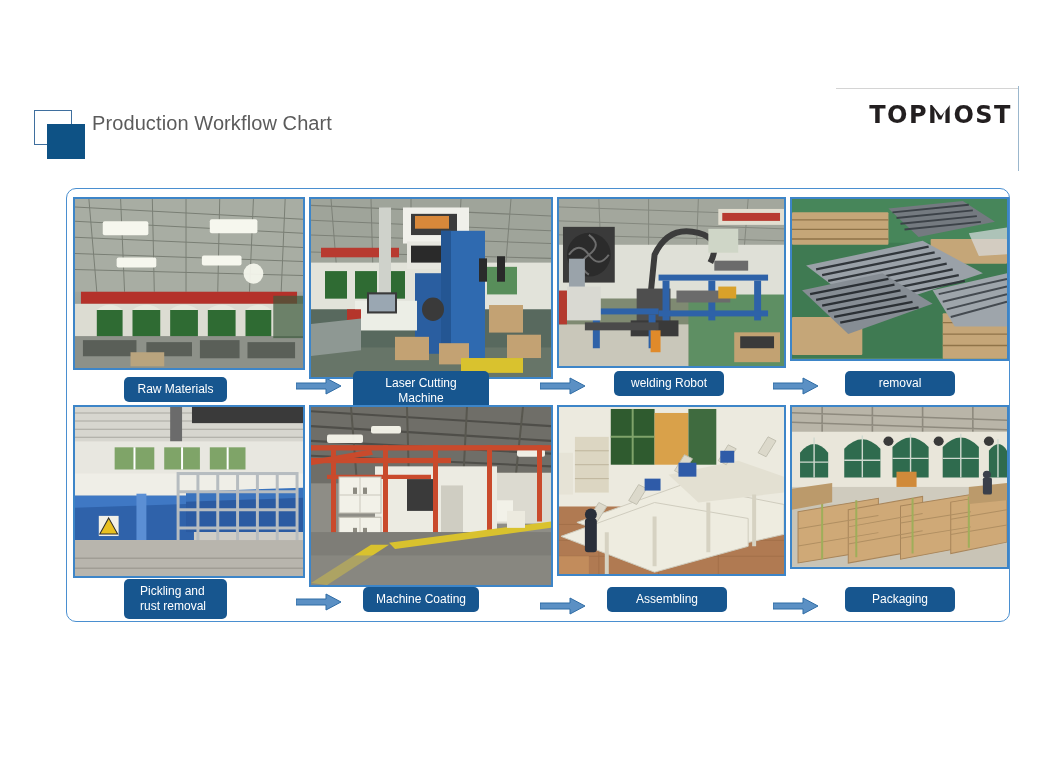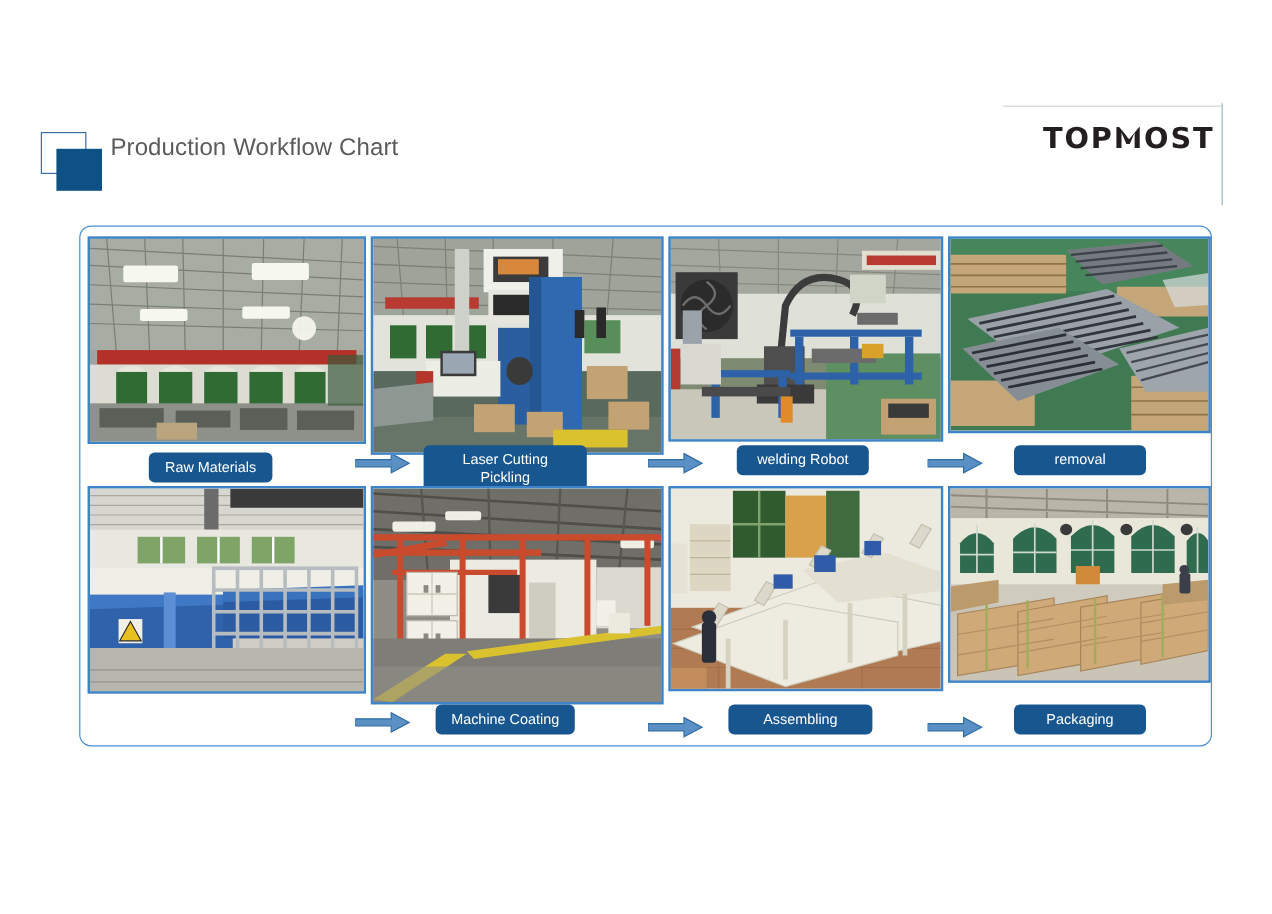--- a/index.html
+++ b/index.html
@@ -188,21 +188,21 @@
                 <rect x="196" y="128" width="34" height="22"></rect>
             </g>
             <rect x="150" y="150" width="62" height="14" fill="#d9c22e"></rect>
             <g fill="#2a2a2a">
                 <rect x="168" y="56" width="8" height="22"></rect>
                 <rect x="186" y="54" width="8" height="24"></rect>
               </g>
           </svg>
         </div>
       </div>
-      <div class="label" style="left:44px;top:174px;width:136px;">Laser Cutting Pickling</div>
+      <div class="label" style="left:44px;top:174px;width:136px;">Laser Cutting Machine</div>
     </div>
 
     <div class="arrow" style="left:473px;top:186px;">
       <svg viewBox="0 0 46 18">
           <polygon points="0,6 30,6 30,1 45,9 30,17 30,12 0,12" fill="#5b90c4" stroke="#2f6ca5" stroke-width="1"></polygon>
         </svg>
     </div>
 
     <div class="cell c3">
       <div class="photo">
@@ -360,20 +360,22 @@
             <g stroke="#9aa0a4" stroke-width="3" fill="none">
               <path d="M104 142 L136 156 H226 M224 142 V156"></path>
             </g>
             <rect x="0" y="132" width="230" height="36" fill="#b8b5ad"></rect>
             <g stroke="#a09d95" stroke-width="1.5">
                 <path d="M0 150 H230 M0 160 H230"></path>
               </g>
           </svg>
         </div>
       </div>
+      <div class="label" style="left:51px;top:174px;width:103px;text-align:left;padding-left:16px;">Pickling and
+rust removal</div>
     </div>
 
     <div class="arrow" style="left:229px;top:194px;">
       <svg viewBox="0 0 46 18">
           <polygon points="0,6 30,6 30,1 45,9 30,17 30,12 0,12" fill="#5b90c4" stroke="#2f6ca5" stroke-width="1"></polygon>
         </svg>
     </div>
 
     <div class="cell c2">
       <div class="photo">

